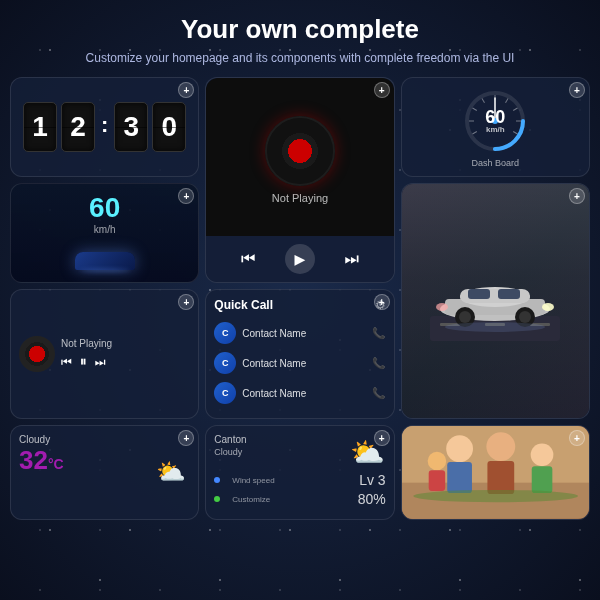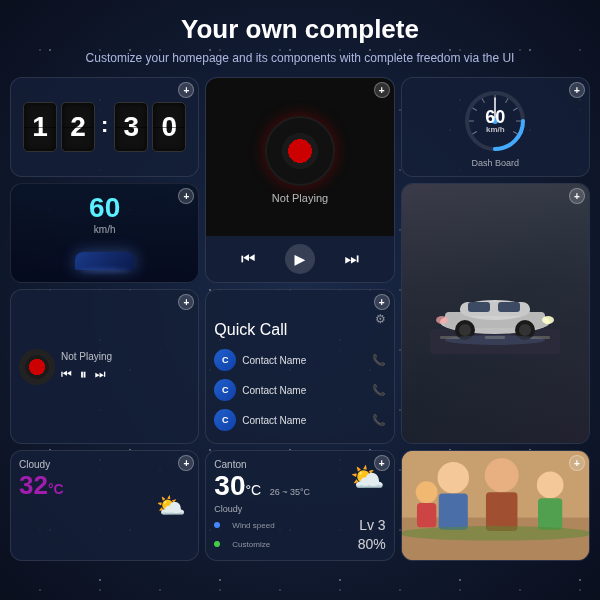--- a/index.html
+++ b/index.html
@@ -184,21 +184,21 @@
     
     .quickcall-widget {
       grid-column: 2; grid-row: 3;
       min-height: 130px;
       padding: 8px;
     }
     .qc-header {
       display: flex; align-items: center; justify-content: space-between;
       margin-bottom: 6px;
     }
-    .qc-title { color: white; font-size: 16px; font-weight: normal; margin-top: 23px; }
+    .qc-title { color: white; font-size: 12px; font-weight: bold; }
     .qc-settings { color: rgba(255,255,255,0.5); font-size: 12px; }
     .contact-row {
       display: flex; align-items: center; gap: 6px;
       padding: 4px 0;
     }
     .contact-avatar {
       width: 22px; height: 22px; border-radius: 50%;
       background: linear-gradient(135deg, #2060cc, #1040aa);
       display: flex; align-items: center; justify-content: center;
       color: white; font-size: 9px; font-weight: bold; flex-shrink: 0;
@@ -431,24 +431,20 @@
       <span class="ws-temp">32</span><span class="ws-temp ws-unit">°C</span>
     </div>
     <div class="ws-icon">⛅</div>
   </div>
 
   <div class="widget weather-large">
     <div class="plus-btn">+</div>
     <div style="display:flex; align-items:flex-start; justify-content:space-between;">
       <div>
         <div class="wl-city">Canton</div>
-        <div>
-          <span class="wl-temp">30</span><span class="wl-unit">°C</span>
-          <span class="wl-range" style="margin-left:4px;">26 ~ 35°C</span>
-        </div>
         <div class="wl-desc">Cloudy</div>
       </div>
       <div style="font-size:28px; padding-top:2px;">⛅</div>
     </div>
     <div class="wl-detail">
       <div class="wl-detail-dot" style="background:#4488ff;"></div>
       <span class="wl-detail-label">Wind speed</span>
       <span class="wl-detail-val">Lv 3</span>
     </div>
     <div class="wl-detail">

